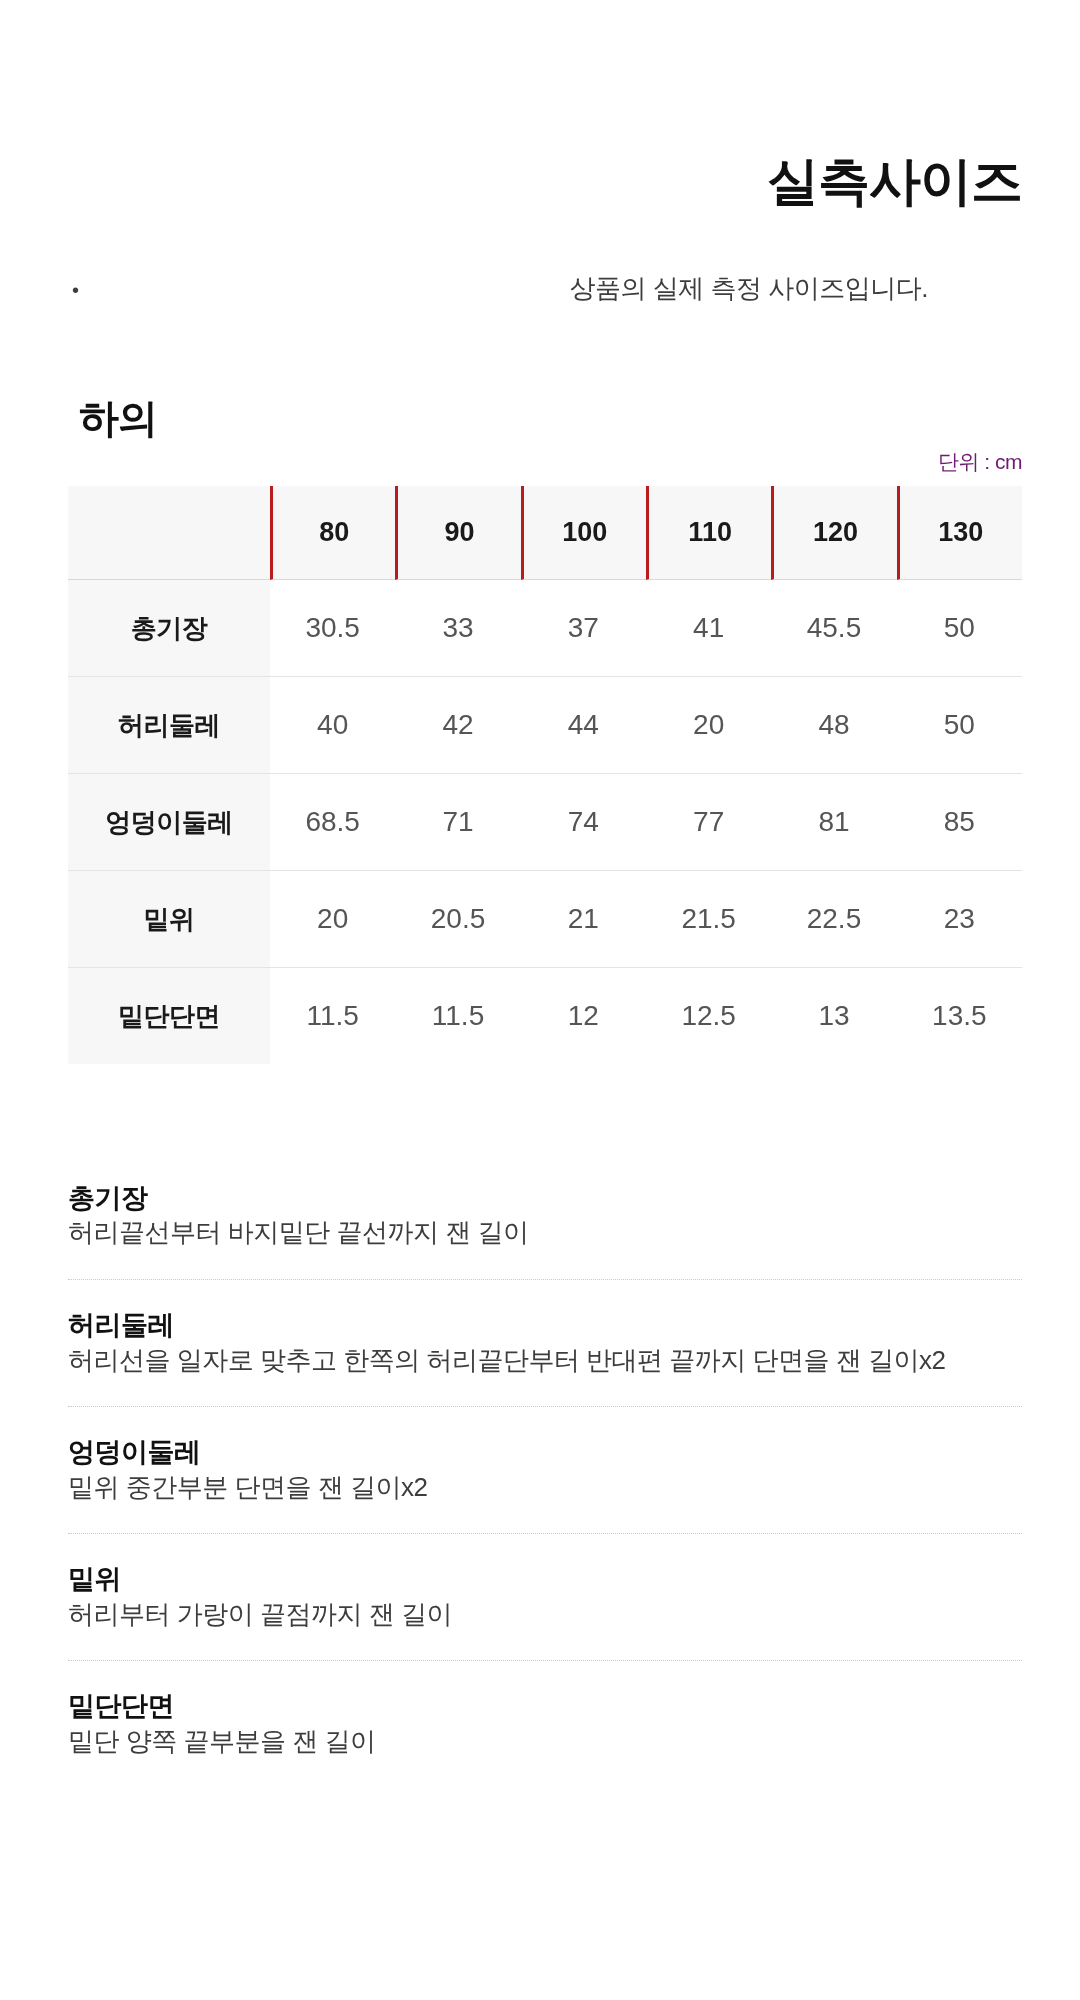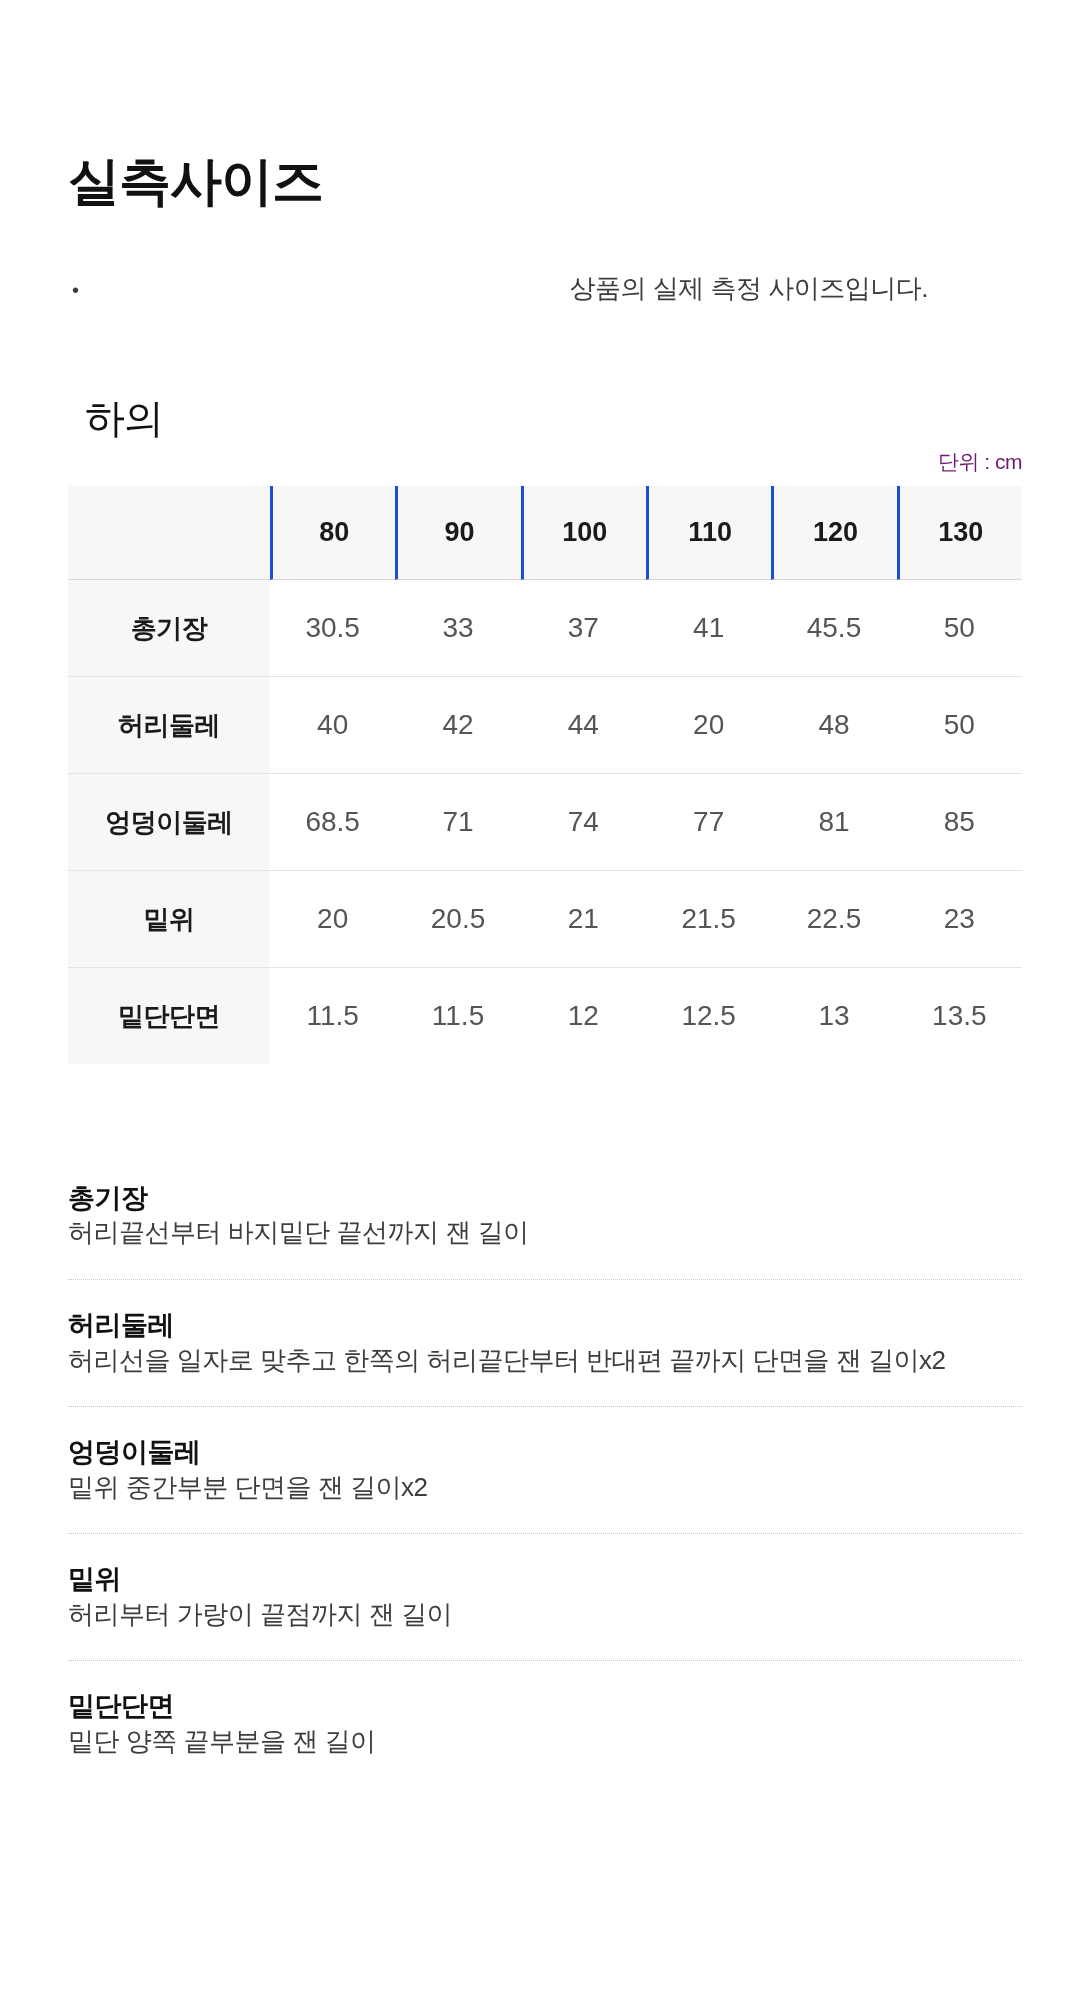--- a/index.html
+++ b/index.html
@@ -20,20 +20,21 @@
 
   
   .page-title {
     margin: 0;
     padding-top: 152px;
     font-size: 52px;
     line-height: 1.15;
     font-weight: 700;
     letter-spacing: -1px;
     color: #111111;
+    text-align: right;
   }
 
   
   .notes {
     list-style: none;
     margin: 56px 0 0 0;
     padding: 0;
     max-width: 860px;
   }
   .note-item {
@@ -49,24 +50,24 @@
   .bullet {
     position: absolute;
     left: 4px;
     top: 0;
     color: #3d3d3d;
   }
   .bullet::before { content: "•"; font-size: 20px; }
 
   
   .section-title {
-    margin: 86px 0 0 17px;
+    margin: 86px 0 0 11px;
     font-size: 40px;
     line-height: 1.2;
-    font-weight: 400;
+    font-weight: 700;
     letter-spacing: -1px;
     color: #111111;
   }
   .unit-label {
     margin-top: 6px;
     text-align: right;
     font-size: 21px;
     color: #701a75;
     letter-spacing: -0.5px;
   }
@@ -86,21 +87,21 @@
     padding: 0;
   }
   .size-table thead th {
     height: 93px;
     background: #f7f7f8;
     font-size: 27px;
     font-weight: 700;
     color: #1a1a1a;
     border-bottom: 1px solid #d9d9d9;
   }
-  .size-table thead th + th { border-left: 3px solid #1d4ed8; }
+  .size-table thead th + th { border-left: 3px solid #b91c1c; }
   .size-table tbody td {
     height: 96px;
     border-bottom: 1px solid #e4e4e4;
   }
   .size-table tbody tr:last-child td { border-bottom: none; }
   .size-table td.row-label {
     background: #f7f7f8;
     font-size: 26px;
     font-weight: 700;
     color: #1a1a1a;

